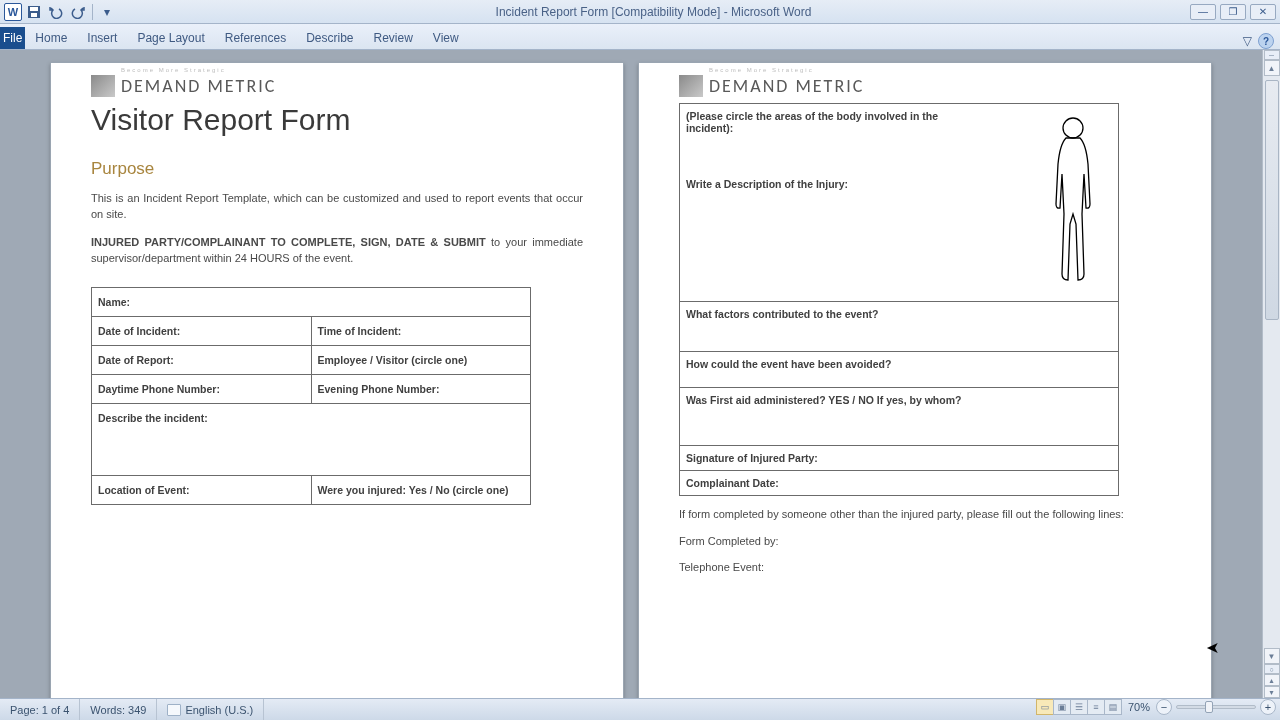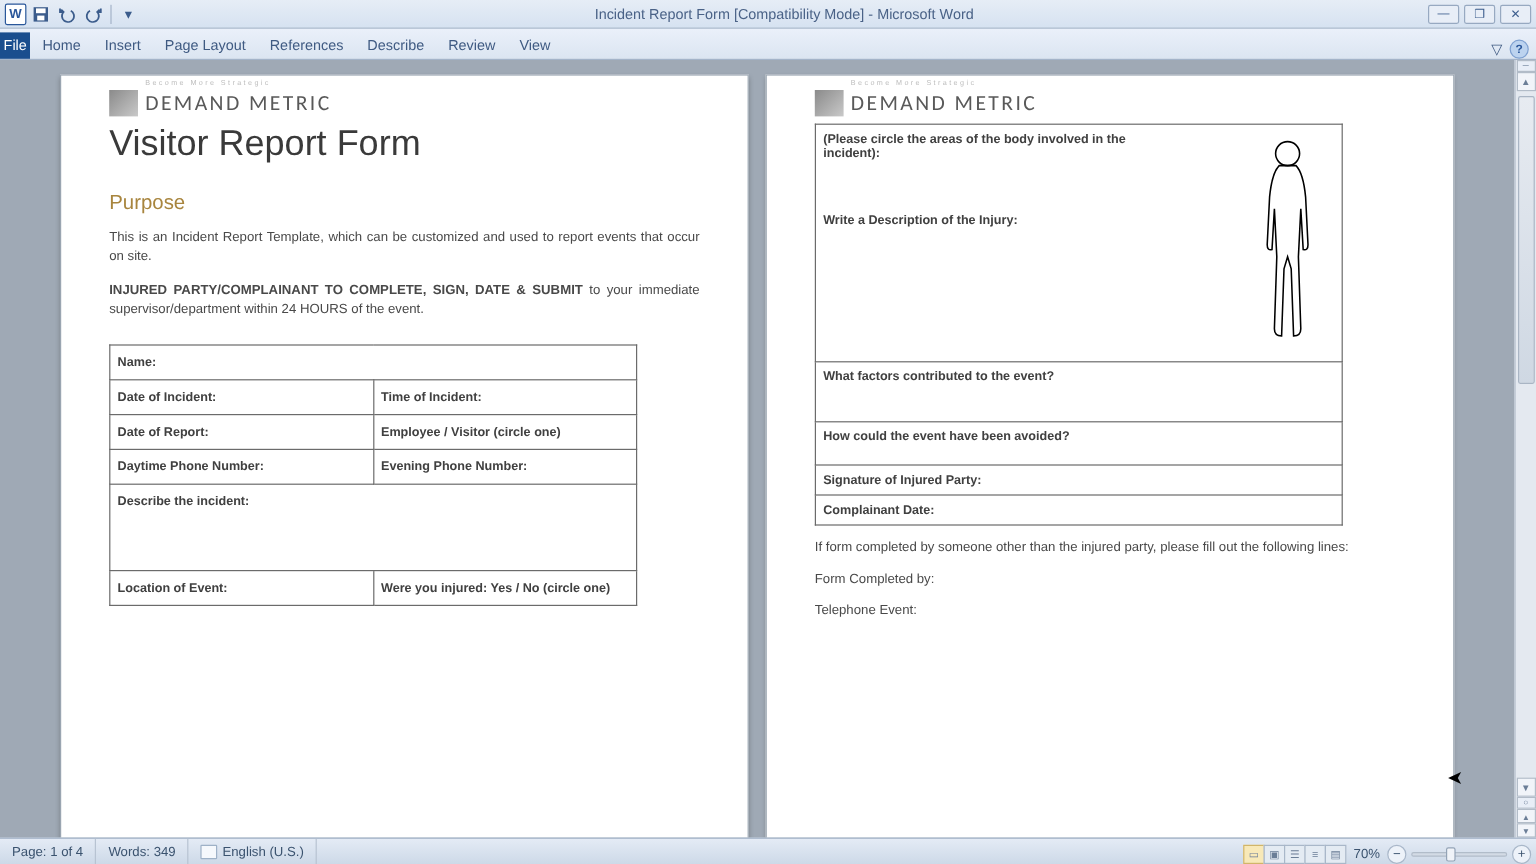--- a/index.html
+++ b/index.html
@@ -52,21 +52,21 @@
 .footer-p { font-size: 11px; color: #494949; line-height: 1.5; margin-top: 10px; text-align: justify;}
 
 
 .vscroll { position: absolute; top: 50px; right: 0; bottom: 22px; width: 18px; background: #e4e9f0; border-left: 1px solid #b2bcc8; display: flex; flex-direction: column; align-items: center; }
 .sbtn { width: 16px; height: 16px; background: #f1f4f9; border: 1px solid #b2bcc8; color:#6b7e97; font-size:8px; display:flex; align-items:center; justify-content:center; cursor:pointer;}
 .thumb { width: 14px; flex: 0 0 240px; background: linear-gradient(#e7ebf1,#cfd8e3); border: 1px solid #a9b5c4; margin-top: 4px; border-radius: 2px; cursor:pointer;}
 .sspace { flex: 1; }
 .splitbtn { width:16px; height:10px; background:#e8eef7; border:1px solid #b2bcc8; display:flex;align-items:center;justify-content:center;font-size:7px;color:#6b7e97; cursor:pointer;}
 
 
-.statusbar { position: absolute; bottom: 0; left: 0; right: 0; height: 22px; background: linear-gradient(#e4ebf5,#cdd9e8); border-top: 1px solid #a4b4c9; display: flex; align-items: flex-end; font-size: 11px; color: #3b536f; }
+.statusbar { position: absolute; bottom: 0; left: 0; right: 0; height: 22px; background: linear-gradient(#e4ebf5,#cdd9e8); border-top: 1px solid #a4b4c9; display: flex; align-items: flex-start; font-size: 11px; color: #3b536f; }
 .st-cell { padding: 0 10px; border-right: 1px solid #b7c3d2; height: 100%; display: flex; align-items: center; gap:4px;}
 .lang-icon { width:14px; height:12px; background:#f5f8fc; border:1px solid #9eb1c7; border-radius:1px;}
 .st-right { margin-left: auto; display: flex; align-items: center; gap:0; padding-right:4px;}
 .viewbtn { width: 18px; height: 16px; background: #e4ebf3; border: 1px solid #a9b7c9; display:flex; align-items:center; justify-content:center; margin-left:-1px; cursor:pointer; font-size:9px; color:#6b7e97;}
 .viewbtn.active { background:#f8e9b8; border-color:#d1b56a;}
 .zoom { margin: 0 6px; }
 .zbtn { width:16px; height:16px; border:1px solid #a9b7c9; border-radius:50%; background:#edf2f9; display:flex;align-items:center;justify-content:center; cursor:pointer;}
 .ztrack { width: 80px; height: 4px; background:#d3dbe5; border:1px solid #b1bcc9; position:relative; margin:0 4px; border-radius:2px;}
 .zhandle { position:absolute; left:28px; top:-5px; width:8px; height:12px; background:#f0f3f8; border:1px solid #93a3b6; border-radius:2px; cursor:pointer;}
 
@@ -182,20 +182,23 @@
               <path d="M28 24 Q22 30 20 50 L18 90 Q18 95 22 94 L24 60 L26 100 L24 160 Q24 166 30 166 L32 110 L35 100 L38 110 L40 166 Q46 166 46 160 L44 100 L46 60 L48 94 Q52 95 52 90 L50 50 Q48 30 42 24 Z"></path>
             </g>
           </svg>
         </td>
             </tr>
         <tr>
               <td class="med">What factors contributed to the event?</td>
             </tr>
         <tr>
               <td style="height:36px;">How could the event have been avoided?</td>
+            </tr>
+        <tr>
+              <td class="med" style="height:58px">Was First aid administered? YES / NO If yes, by whom?</td>
             </tr>
         <tr>
               <td style="height:20px;">Signature of Injured Party:</td>
             </tr>
         <tr>
               <td style="height:20px;">Complainant Date:</td>
             </tr>
       </tbody>
         </table>
 

